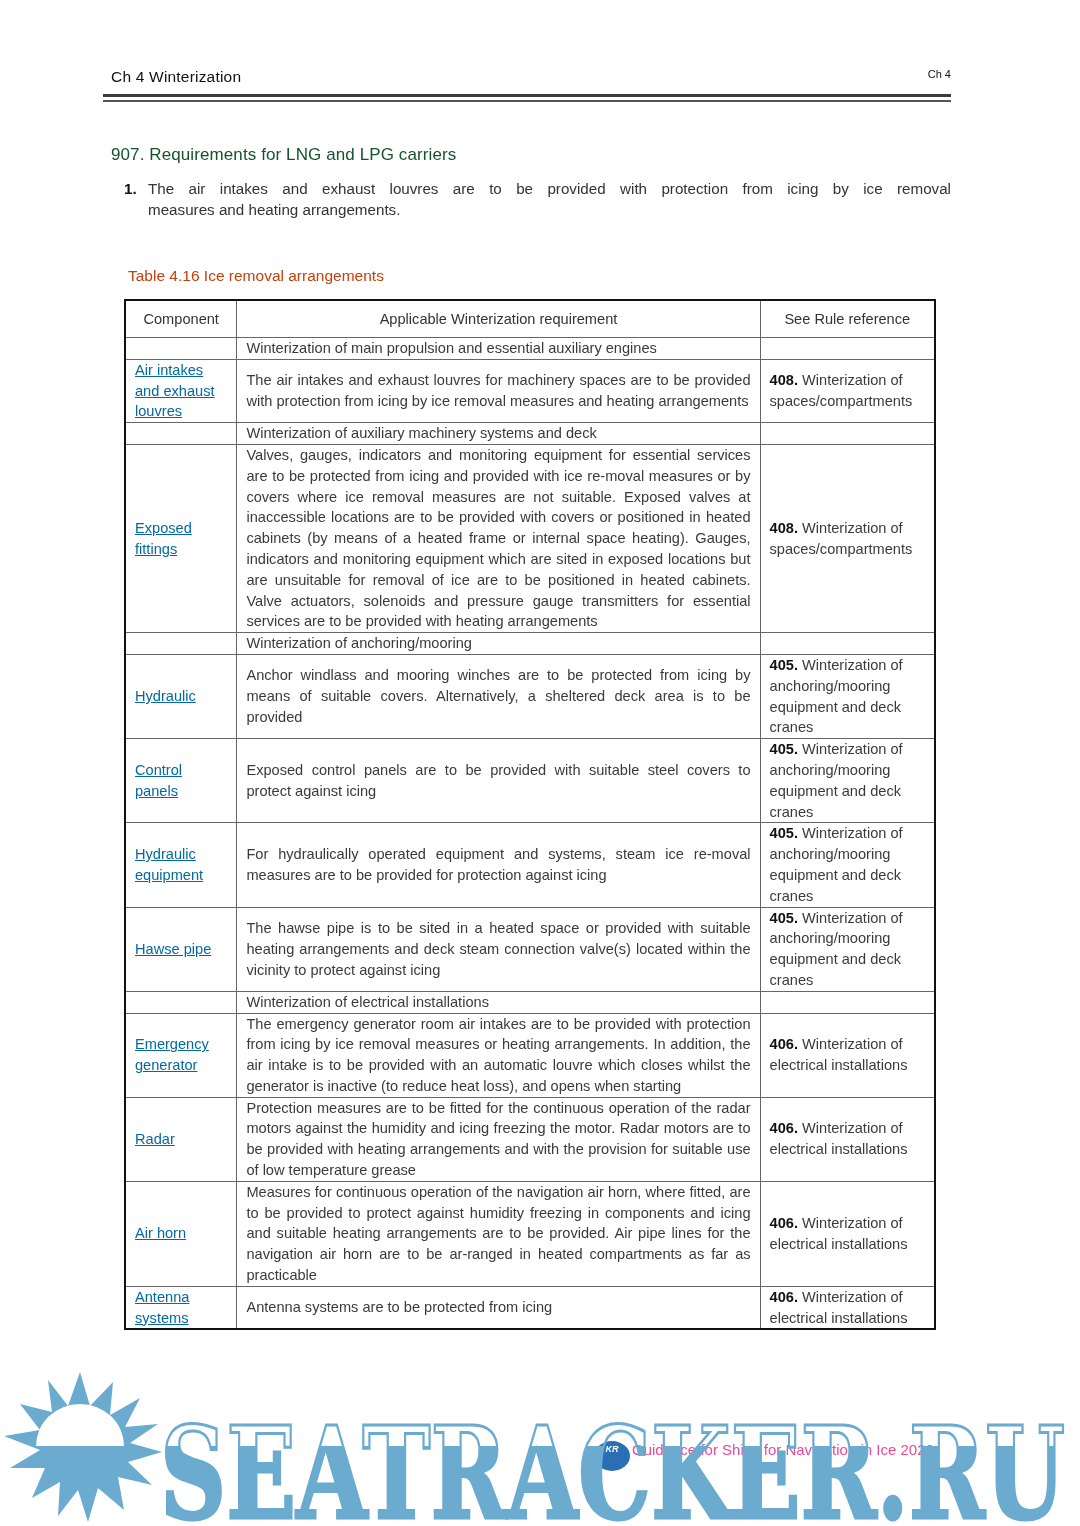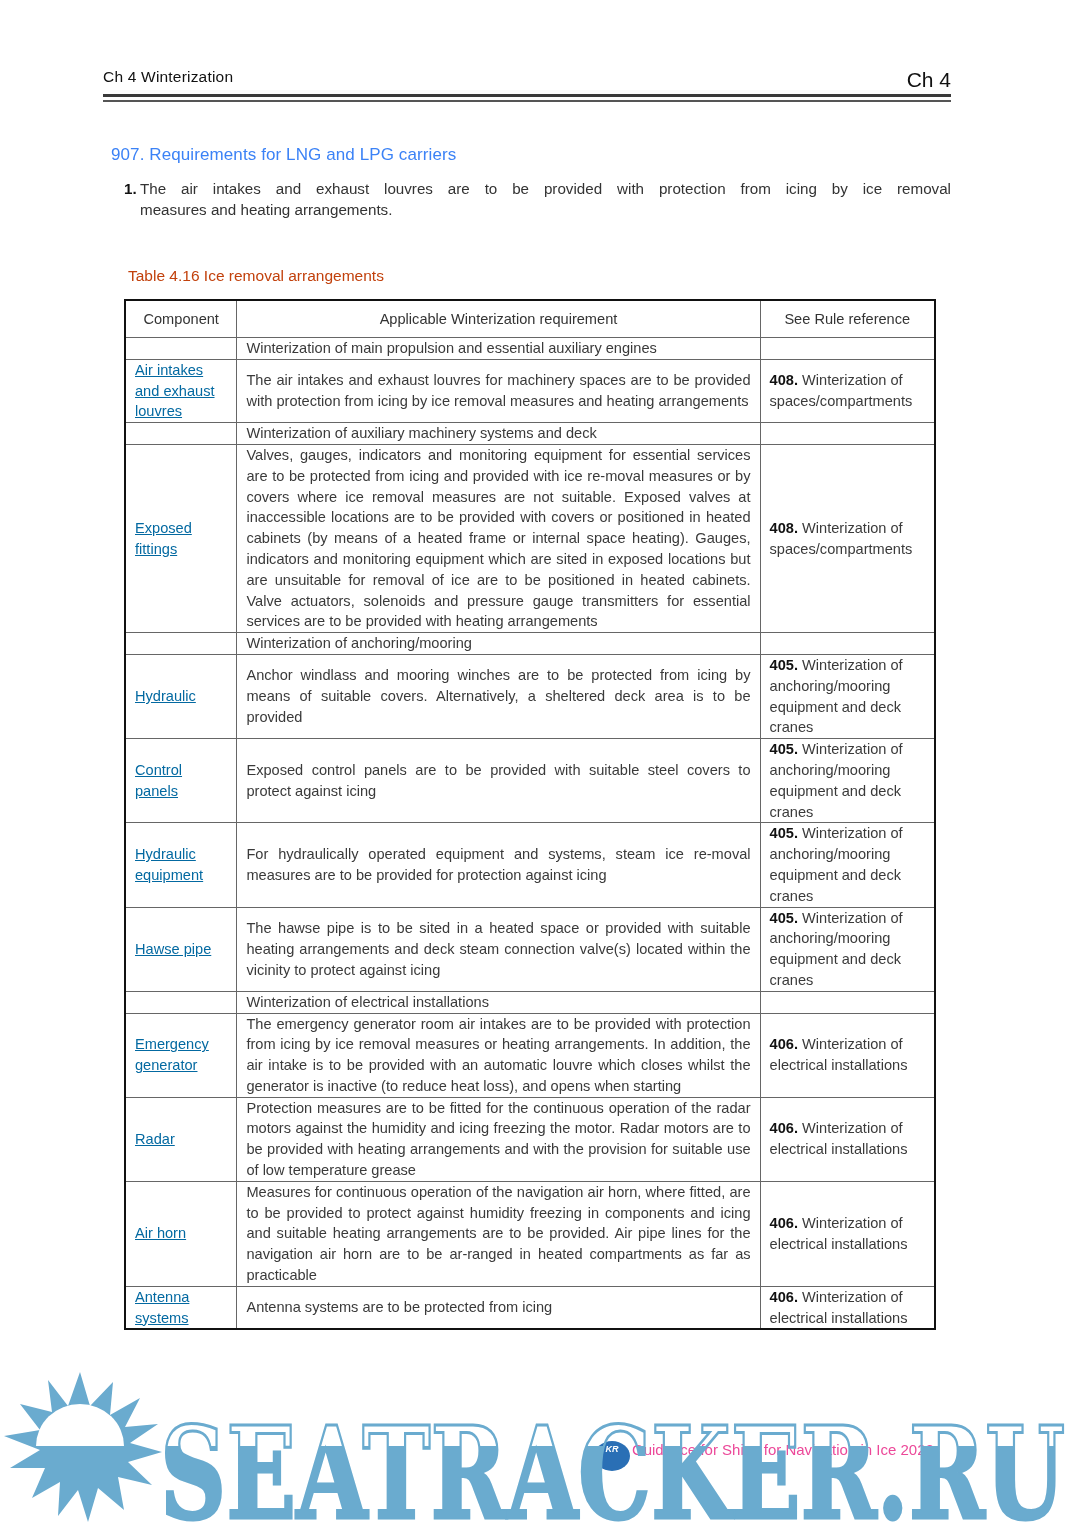--- a/index.html
+++ b/index.html
@@ -1,27 +1,27 @@
 <!DOCTYPE html>
 <html><head>
 <meta charset="utf-8">
 <style>
   html, body { margin: 0; padding: 0; background: #ffffff; }
   body { width: 1080px; height: 1526px; position: relative; overflow: hidden;
          font-family: "Liberation Sans", "DejaVu Sans", sans-serif; color: #222; }
   .header { position: absolute; left: 103px; top: 66px; width: 848px; height: 36px; }
-  .header .left { position: absolute; left: 0; top: 2px; font-size: 15.5px; color: #111; letter-spacing: 0.2px; }
-  .header .right { position: absolute; right: 0; top: 2px; font-size: 21px; color: #111; }
+  .header .left { position: absolute; left: 8px; top: 2px; font-size: 15.5px; color: #111; letter-spacing: 0.2px; }
+  .header .right { position: absolute; right: 0; top: 2px; font-size: 11px; color: #111; }
   .header .rule1 { position: absolute; left: 0; right: 0; top: 28px; height: 3px; background: #3a3a3a; }
   .header .rule2 { position: absolute; left: 0; right: 0; top: 34px; height: 2px; background: #555; }
 
-  .section-title { position: absolute; left: 111px; top: 145px; font-size: 17px; color: #3b82f6; letter-spacing: 0.1px; }
+  .section-title { position: absolute; left: 111px; top: 145px; font-size: 17px; color: #14532d; letter-spacing: 0.1px; }
   .para { position: absolute; left: 124px; top: 178px; width: 827px; font-size: 15.2px; color: #333; line-height: 21px; }
   .para .num { position: absolute; left: 0; top: 0; color: #111; font-weight: bold; }
-  .para .text { display: block; margin-left: 16px; text-align: justify; text-align-last: left; }
+  .para .text { display: block; margin-left: 24px; text-align: justify; text-align-last: left; }
   .para .text .l1 { display: block; text-align: justify; text-align-last: justify; }
 
   .table-caption { position: absolute; left: 128px; top: 267px; font-size: 15.5px; color: #c2410c; }
 
   table.main { position: absolute; left: 124px; top: 299px; width: 812px; border-collapse: collapse;
                border: 2.5px solid #111; font-size: 14.6px; color: #3a3a3a; padding-left: 32px; }
   table.main td, table.main th { border: 1px solid #666; padding: 0 9px; vertical-align: middle; line-height: 20.8px; }
   table.main th { font-weight: normal; height: 36px; color: #333; }
   table.main col.c1 { width: 112px; }
   table.main col.c2 { width: 525px; }

